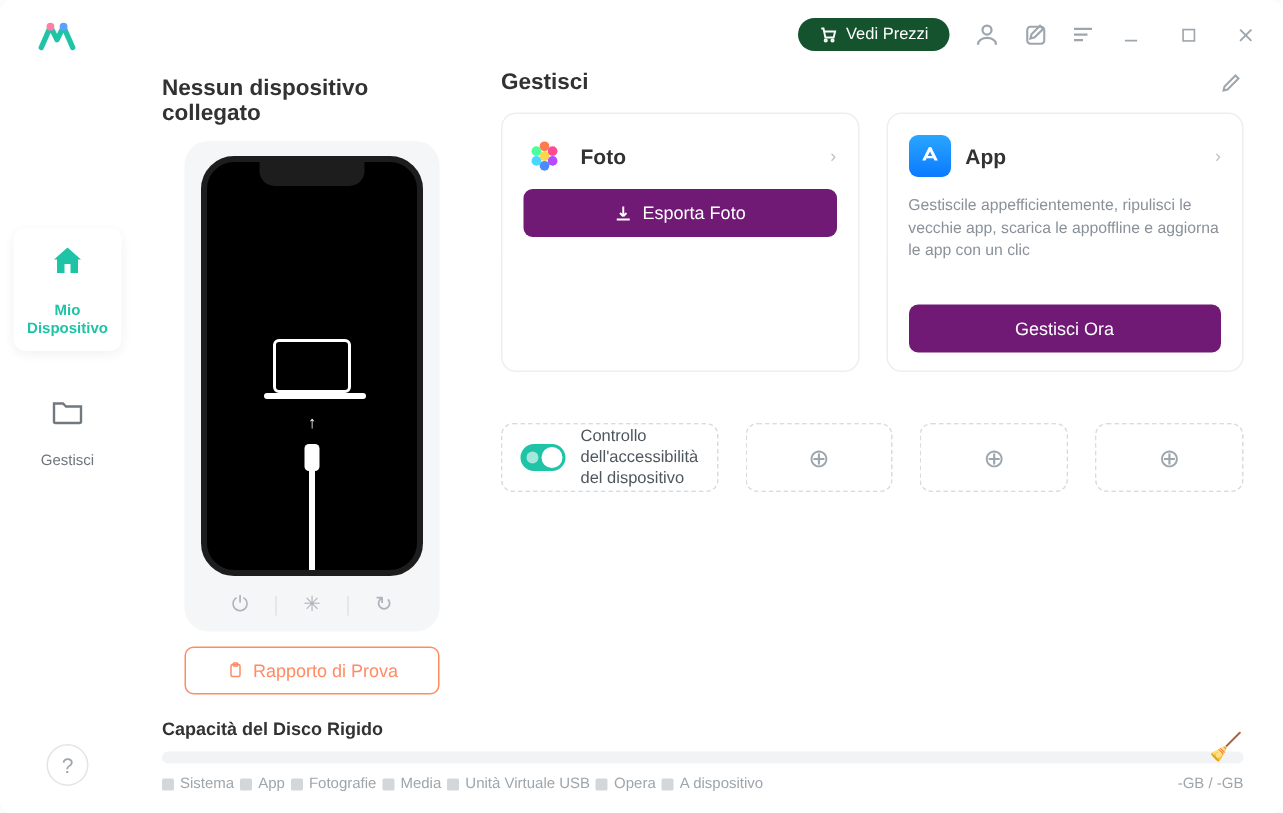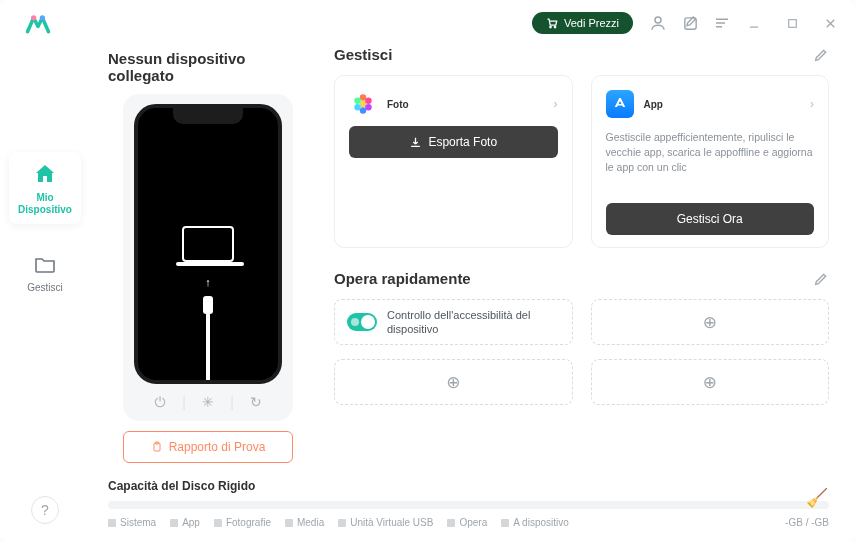--- a/index.html
+++ b/index.html
@@ -9,21 +9,21 @@
 .logo { width: 28px; height: 28px; margin-left: 8px; }
 .topbar-spacer { flex: 1; }
 .pricing-btn { background: #14532d; color: #fff; border: none; border-radius: 14px; padding: 5px 14px; font-size: 11px; display: flex; align-items: center; gap: 6px; cursor: pointer; }
 .top-icons { display: flex; align-items: center; gap: 14px; margin-left: 16px; }
 .top-icon { width: 18px; height: 18px; display: flex; align-items: center; justify-content: center; color: #9ea6ad; cursor: pointer; }
 .win-icons { display: flex; align-items: center; gap: 20px; margin-left: 14px; }
 .body { flex: 1; display: flex; overflow: hidden; }
 .sidebar { width: 90px; display: flex; flex-direction: column; align-items: center; padding-top: 106px; }
 .sidebar-item { width: 72px; display: flex; flex-direction: column; align-items: center; padding: 10px 4px 8px; border-radius: 8px; cursor: pointer; margin-bottom: 18px; text-align: center; }
 .sidebar-item.active { background: #fff; box-shadow: 0 2px 8px rgba(0,0,0,.06); }
-.sidebar-item .lbl { font-size: 10px; margin-top: 6px; line-height: 12px; }
+.sidebar-item .lbl { font-size: 10px; margin-top: 16px; line-height: 12px; }
 .sidebar-item.active .lbl { color: #1fc3a6; font-weight: 600; }
 .sidebar-item:not(.active) .lbl { color: #6e767e; }
 .help { margin-top: auto; margin-bottom: 18px; width: 28px; height: 28px; border-radius: 50%; border: 1px solid #e2e5e8; color: #9ea6ad; display: flex; align-items: center; justify-content: center; cursor: pointer; font-size: 14px; }
 .main { flex: 1; padding: 0 26px 8px 18px; display: flex; flex-direction: column; overflow: hidden; }
 .main-top { display: flex; gap: 26px; }
 .device-col { width: 200px; display: flex; flex-direction: column; align-items: center; }
 .device-title { font-size: 15px; font-weight: 700; margin-top: 4px; margin-bottom: 10px; align-self: flex-start; }
 .phone-wrap { width: 170px; background: #f4f6f8; border-radius: 16px; padding: 10px 10px 6px; display: flex; flex-direction: column; align-items: center; }
 .phone { width: 148px; height: 280px; background: #000; border-radius: 22px; position: relative; overflow: hidden; border: 4px solid #1d1d1d; }
 .notch { position: absolute; top: 0; left: 50%; transform: translateX(-50%); width: 70px; height: 16px; background: #1d1d1d; border-radius: 0 0 10px 10px; }
@@ -38,39 +38,39 @@
 .trial-btn { margin-top: 10px; width: 170px; border: 1px solid #ff8b64; color: #ff8b64; background: #fff; border-radius: 6px; padding: 8px; font-size: 12px; display: flex; align-items: center; justify-content: center; gap: 6px; cursor: pointer; }
 .manage-col { flex: 1; display: flex; flex-direction: column; }
 .section-head { display: flex; align-items: center; justify-content: space-between; margin-bottom: 12px; }
 .section-head h2 { font-size: 15px; font-weight: 700; }
 .edit-icon { color: #9ea6ad; cursor: pointer; font-size: 15px; }
 .cards { display: flex; gap: 18px; }
 .card { flex: 1; border: 1px solid #eceef0; border-radius: 10px; padding: 14px 14px 12px; display: flex; flex-direction: column; }
 .card-head { display: flex; align-items: center; gap: 10px; cursor: pointer; }
 .card-head .chev { margin-left: auto; color: #b9bfc5; }
 .card-icon { width: 28px; height: 28px; border-radius: 6px; display: flex; align-items: center; justify-content: center; }
-.card-title { font-size: 10px; font-weight: 700; }
+.card-title { font-size: 14px; font-weight: 700; }
 .card-desc { font-size: 10.5px; color: #8a9199; line-height: 15px; margin-top: 12px; flex: 1; }
 .dup-btn { margin-top: 14px; border: 1px solid #e2e5e8; background: #fff; border-radius: 6px; padding: 7px; font-size: 11px; color: #4e565e; display: flex; align-items: center; justify-content: center; gap: 6px; cursor: pointer; }
-.primary-btn { margin-top: 8px; background: #404040; color: #fff; border: none; border-radius: 6px; padding: 9px; font-size: 12px; display: flex; align-items: center; justify-content: center; gap: 6px; cursor: pointer; }
+.primary-btn { margin-top: 8px; background: #701a75; color: #fff; border: none; border-radius: 6px; padding: 9px; font-size: 12px; display: flex; align-items: center; justify-content: center; gap: 6px; cursor: pointer; }
 .card.app .card-desc { margin-bottom: 20px; }
 .quick { margin-top: 22px; }
-.quick-grid { display: grid; grid-template-columns: 1fr 1fr; gap: 14px 18px; margin-top: 12px; }
+.quick-grid { display: grid; grid-template-columns: 1fr 1fr 1fr 1fr; gap: 14px 18px; margin-top: 12px; }
 .quick-cell { border: 1px dashed #d8dcde; border-radius: 8px; height: 46px; display: flex; align-items: center; padding: 0 12px; color: #9ea6ad; font-size: 12px; cursor: pointer; }
 .quick-cell.first { background: #fff; }
 .quick-cell .plus { margin: 0 auto; font-size: 17px; }
 .toggle { width: 30px; height: 18px; border-radius: 9px; background: #1fc3a6; position: relative; margin-right: 10px; flex-shrink: 0; }
 .toggle .t2 { position: absolute; right: 2px; top: 2px; width: 14px; height: 14px; background: #fff; border-radius: 50%; }
 .toggle .t1 { position: absolute; left: 4px; top: 5px; width: 8px; height: 8px; background: rgba(255,255,255,.6); border-radius: 50%; }
 .quick-cell .qlabel { color: #4e565e; line-height: 14px; font-size: 11px; }
 .disk { margin-top: 16px; }
 .disk h3 { font-size: 12px; font-weight: 700; margin-bottom: 8px; }
 .disk-bar { height: 8px; background: #f1f3f4; border-radius: 4px; position: relative; }
 .broom { position: absolute; right: 0; top: -14px; color: #c9ced3; font-size: 18px; }
-.legend { display: flex; align-items: center; gap: 14px; margin-top: 8px; font-size: 10px; color: #9ea6ad; }
+.legend { display: flex; align-items: center; gap: 4px; margin-top: 8px; font-size: 10px; color: #9ea6ad; }
 .legend .item { display: flex; align-items: center; gap: 4px; }
 .legend .sw { width: 8px; height: 8px; background: #d4d7da; border-radius: 1px; }
 .legend .space { flex: 1; }
 svg { display: block; }
 </style>
 </head>
 <body>
 
 <div class="root">
   <div class="topbar">
@@ -231,28 +231,20 @@
                 <span class="chev">›</span>
               </div>
               <div class="card-desc">Gestiscile appefficientemente, ripulisci le vecchie app, scarica le appoffline e aggiorna le app con un clic</div>
               <button class="primary-btn">
                 <span>Gestisci Ora</span>
               </button>
             </div>
           </div>
 
           <div class="quick">
-            <div class="section-head">
-              <h2>Opera rapidamente</h2>
-              <span class="edit-icon">
-                  <svg width="16" height="16" viewBox="0 0 24 24" fill="none" stroke="currentColor" stroke-width="2">
-                    <path d="M4 20l4-1 11-11-3-3L5 16l-1 4z"></path>
-                  </svg>
-                </span>
-            </div>
             <div class="quick-grid">
               <div class="quick-cell first">
                 <div class="toggle">
                     <span class="t1"></span>
                     <span class="t2"></span>
                   </div>
                 <span class="qlabel">Controllo dell'accessibilità del dispositivo</span>
               </div>
               <div class="quick-cell">
                   <span class="plus">⊕</span>

